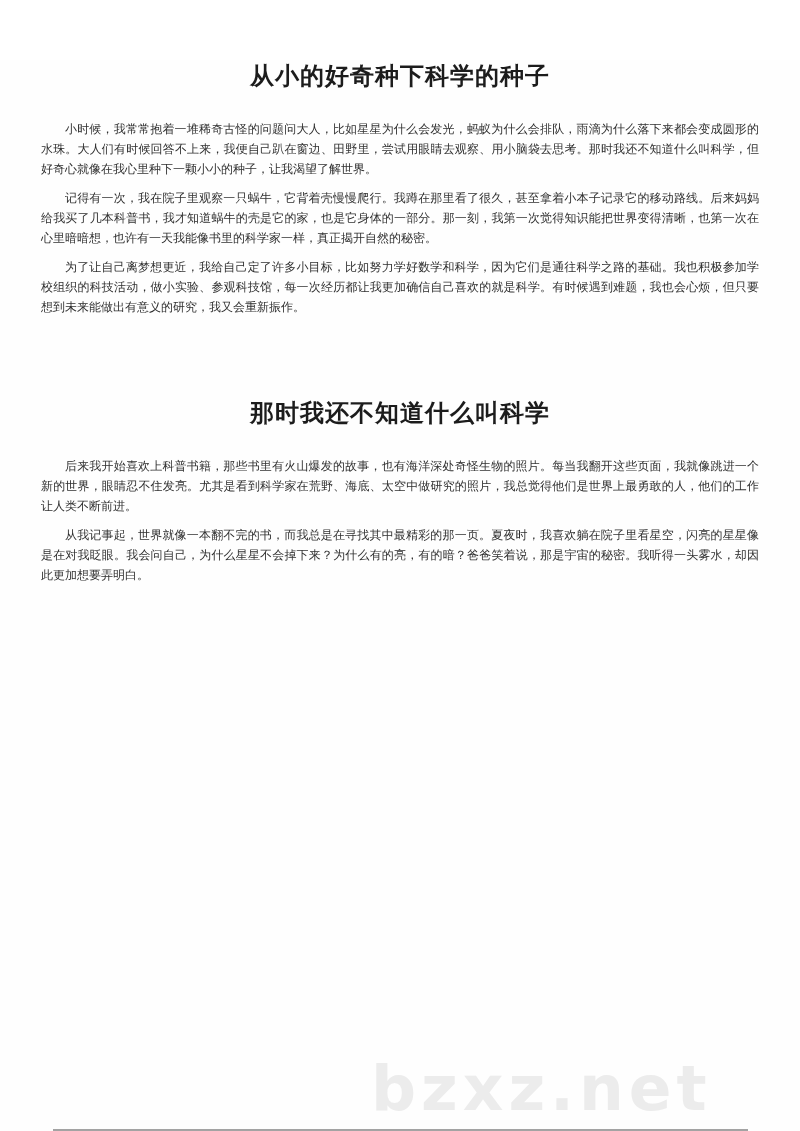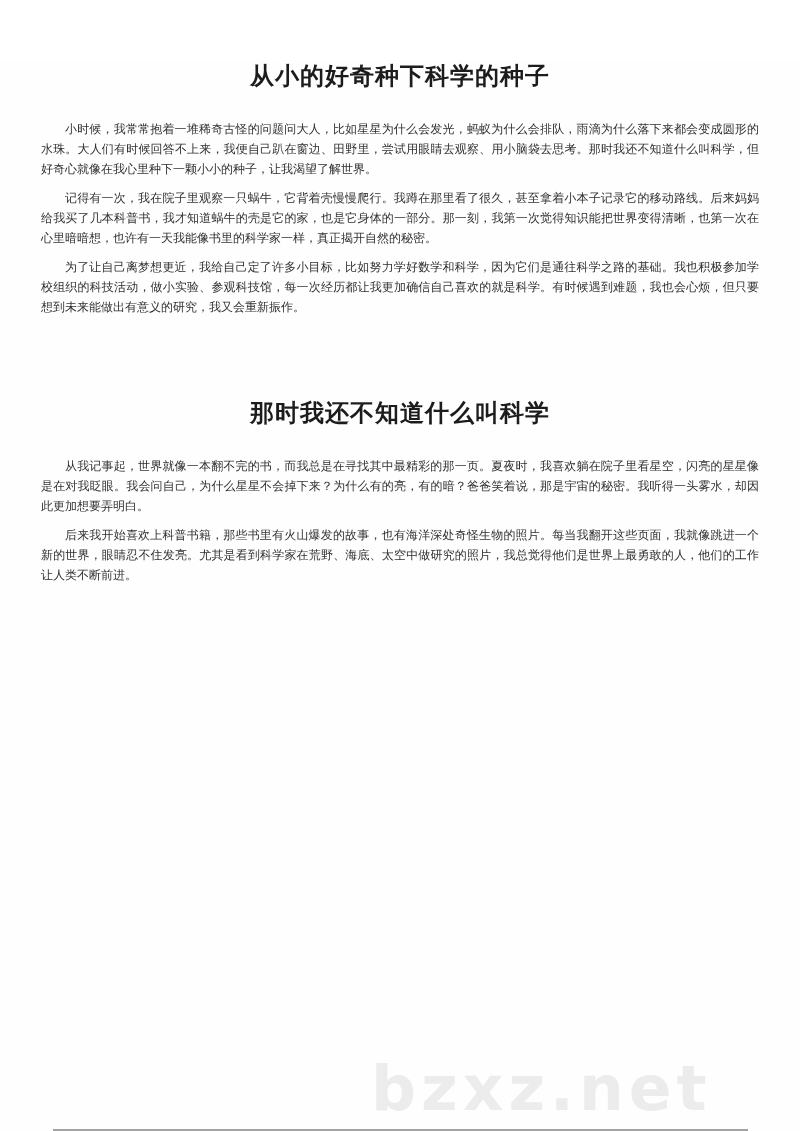--- a/index.html
+++ b/index.html
@@ -80,21 +80,21 @@
 
     <section class="essay essay-1">
       <h1 class="essay-title">从小的好奇种下科学的种子</h1>
       <p class="para">小时候，我常常抱着一堆稀奇古怪的问题问大人，比如星星为什么会发光，蚂蚁为什么会排队，雨滴为什么落下来都会变成圆形的水珠。大人们有时候回答不上来，我便自己趴在窗边、田野里，尝试用眼睛去观察、用小脑袋去思考。那时我还不知道什么叫科学，但好奇心就像在我心里种下一颗小小的种子，让我渴望了解世界。</p>
       <p class="para">记得有一次，我在院子里观察一只蜗牛，它背着壳慢慢爬行。我蹲在那里看了很久，甚至拿着小本子记录它的移动路线。后来妈妈给我买了几本科普书，我才知道蜗牛的壳是它的家，也是它身体的一部分。那一刻，我第一次觉得知识能把世界变得清晰，也第一次在心里暗暗想，也许有一天我能像书里的科学家一样，真正揭开自然的秘密。</p>
       <p class="para">为了让自己离梦想更近，我给自己定了许多小目标，比如努力学好数学和科学，因为它们是通往科学之路的基础。我也积极参加学校组织的科技活动，做小实验、参观科技馆，每一次经历都让我更加确信自己喜欢的就是科学。有时候遇到难题，我也会心烦，但只要想到未来能做出有意义的研究，我又会重新振作。</p>
     </section>
 
     <section class="essay essay-2">
       <h1 class="essay-title">那时我还不知道什么叫科学</h1>
+      <p class="para">后来我开始喜欢上科普书籍，那些书里有火山爆发的故事，也有海洋深处奇怪生物的照片。每当我翻开这些页面，我就像跳进一个新的世界，眼睛忍不住发亮。尤其是看到科学家在荒野、海底、太空中做研究的照片，我总觉得他们是世界上最勇敢的人，他们的工作让人类不断前进。</p>
       <p class="para">从我记事起，世界就像一本翻不完的书，而我总是在寻找其中最精彩的那一页。夏夜时，我喜欢躺在院子里看星空，闪亮的星星像是在对我眨眼。我会问自己，为什么星星不会掉下来？为什么有的亮，有的暗？爸爸笑着说，那是宇宙的秘密。我听得一头雾水，却因此更加想要弄明白。</p>
-      <p class="para">后来我开始喜欢上科普书籍，那些书里有火山爆发的故事，也有海洋深处奇怪生物的照片。每当我翻开这些页面，我就像跳进一个新的世界，眼睛忍不住发亮。尤其是看到科学家在荒野、海底、太空中做研究的照片，我总觉得他们是世界上最勇敢的人，他们的工作让人类不断前进。</p>
     </section>
 
   </div>
 
   <div class="footer-rule"></div>
 
 </div>
 
 </body></html>

